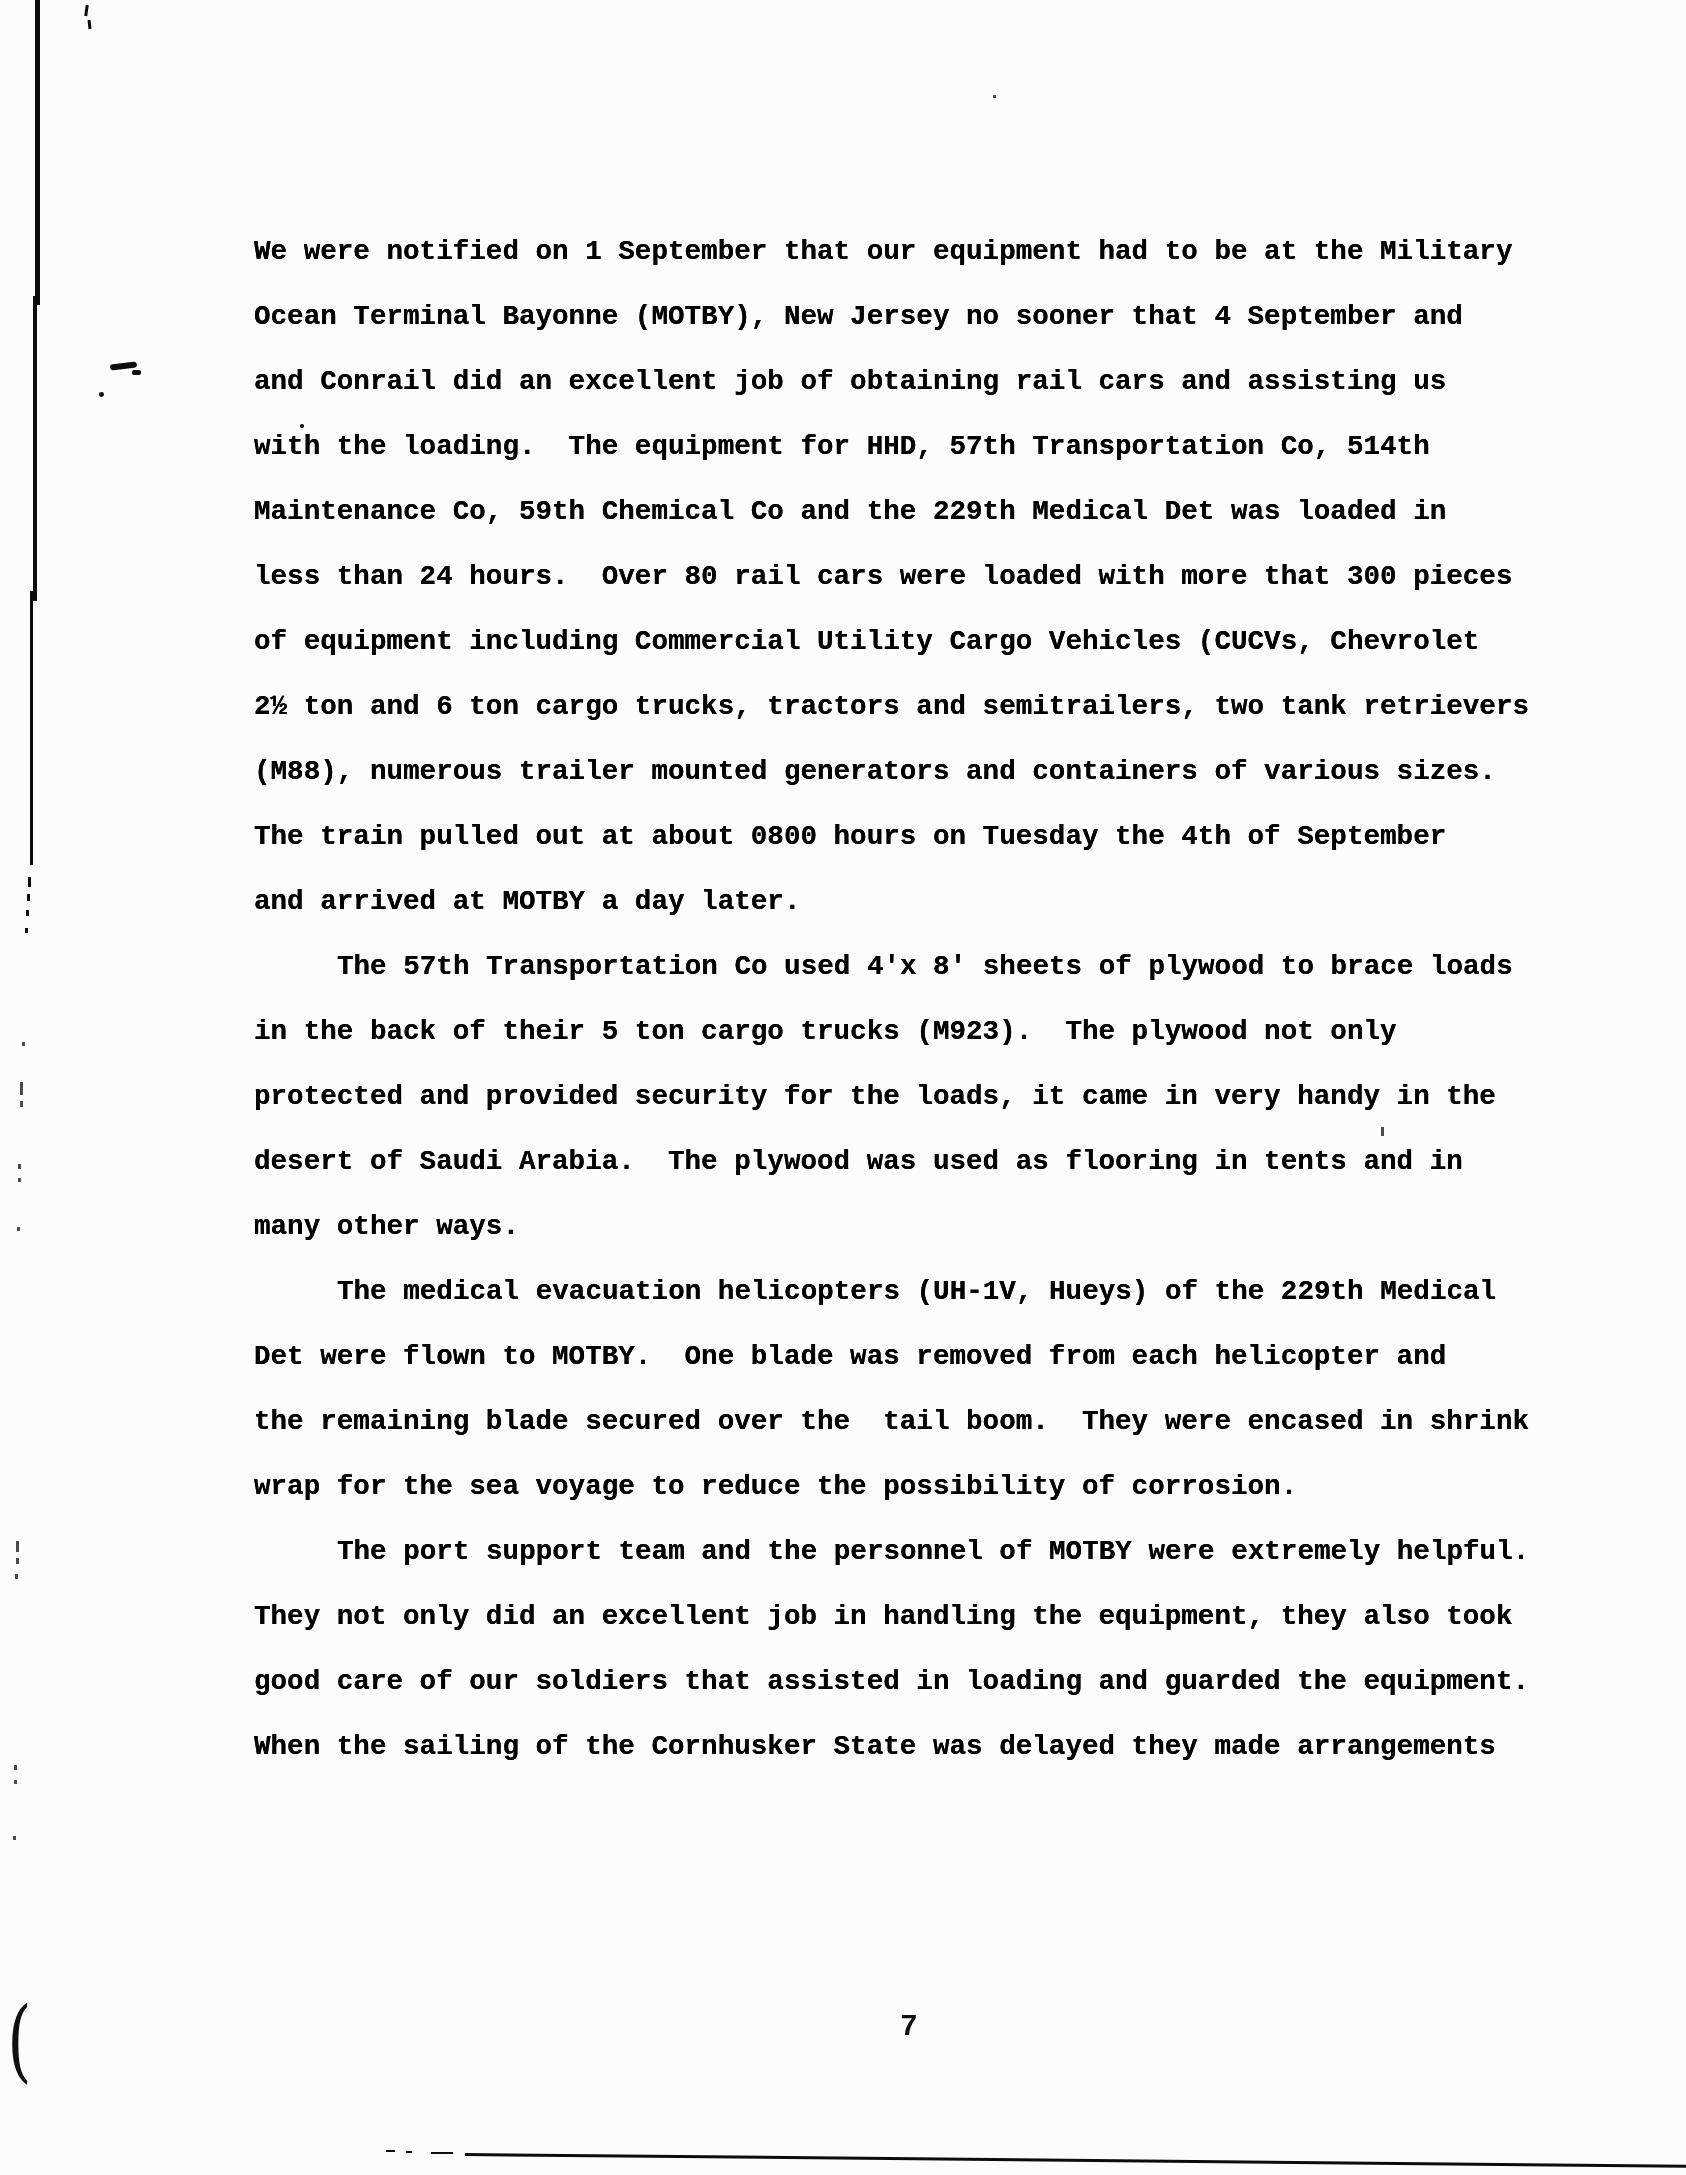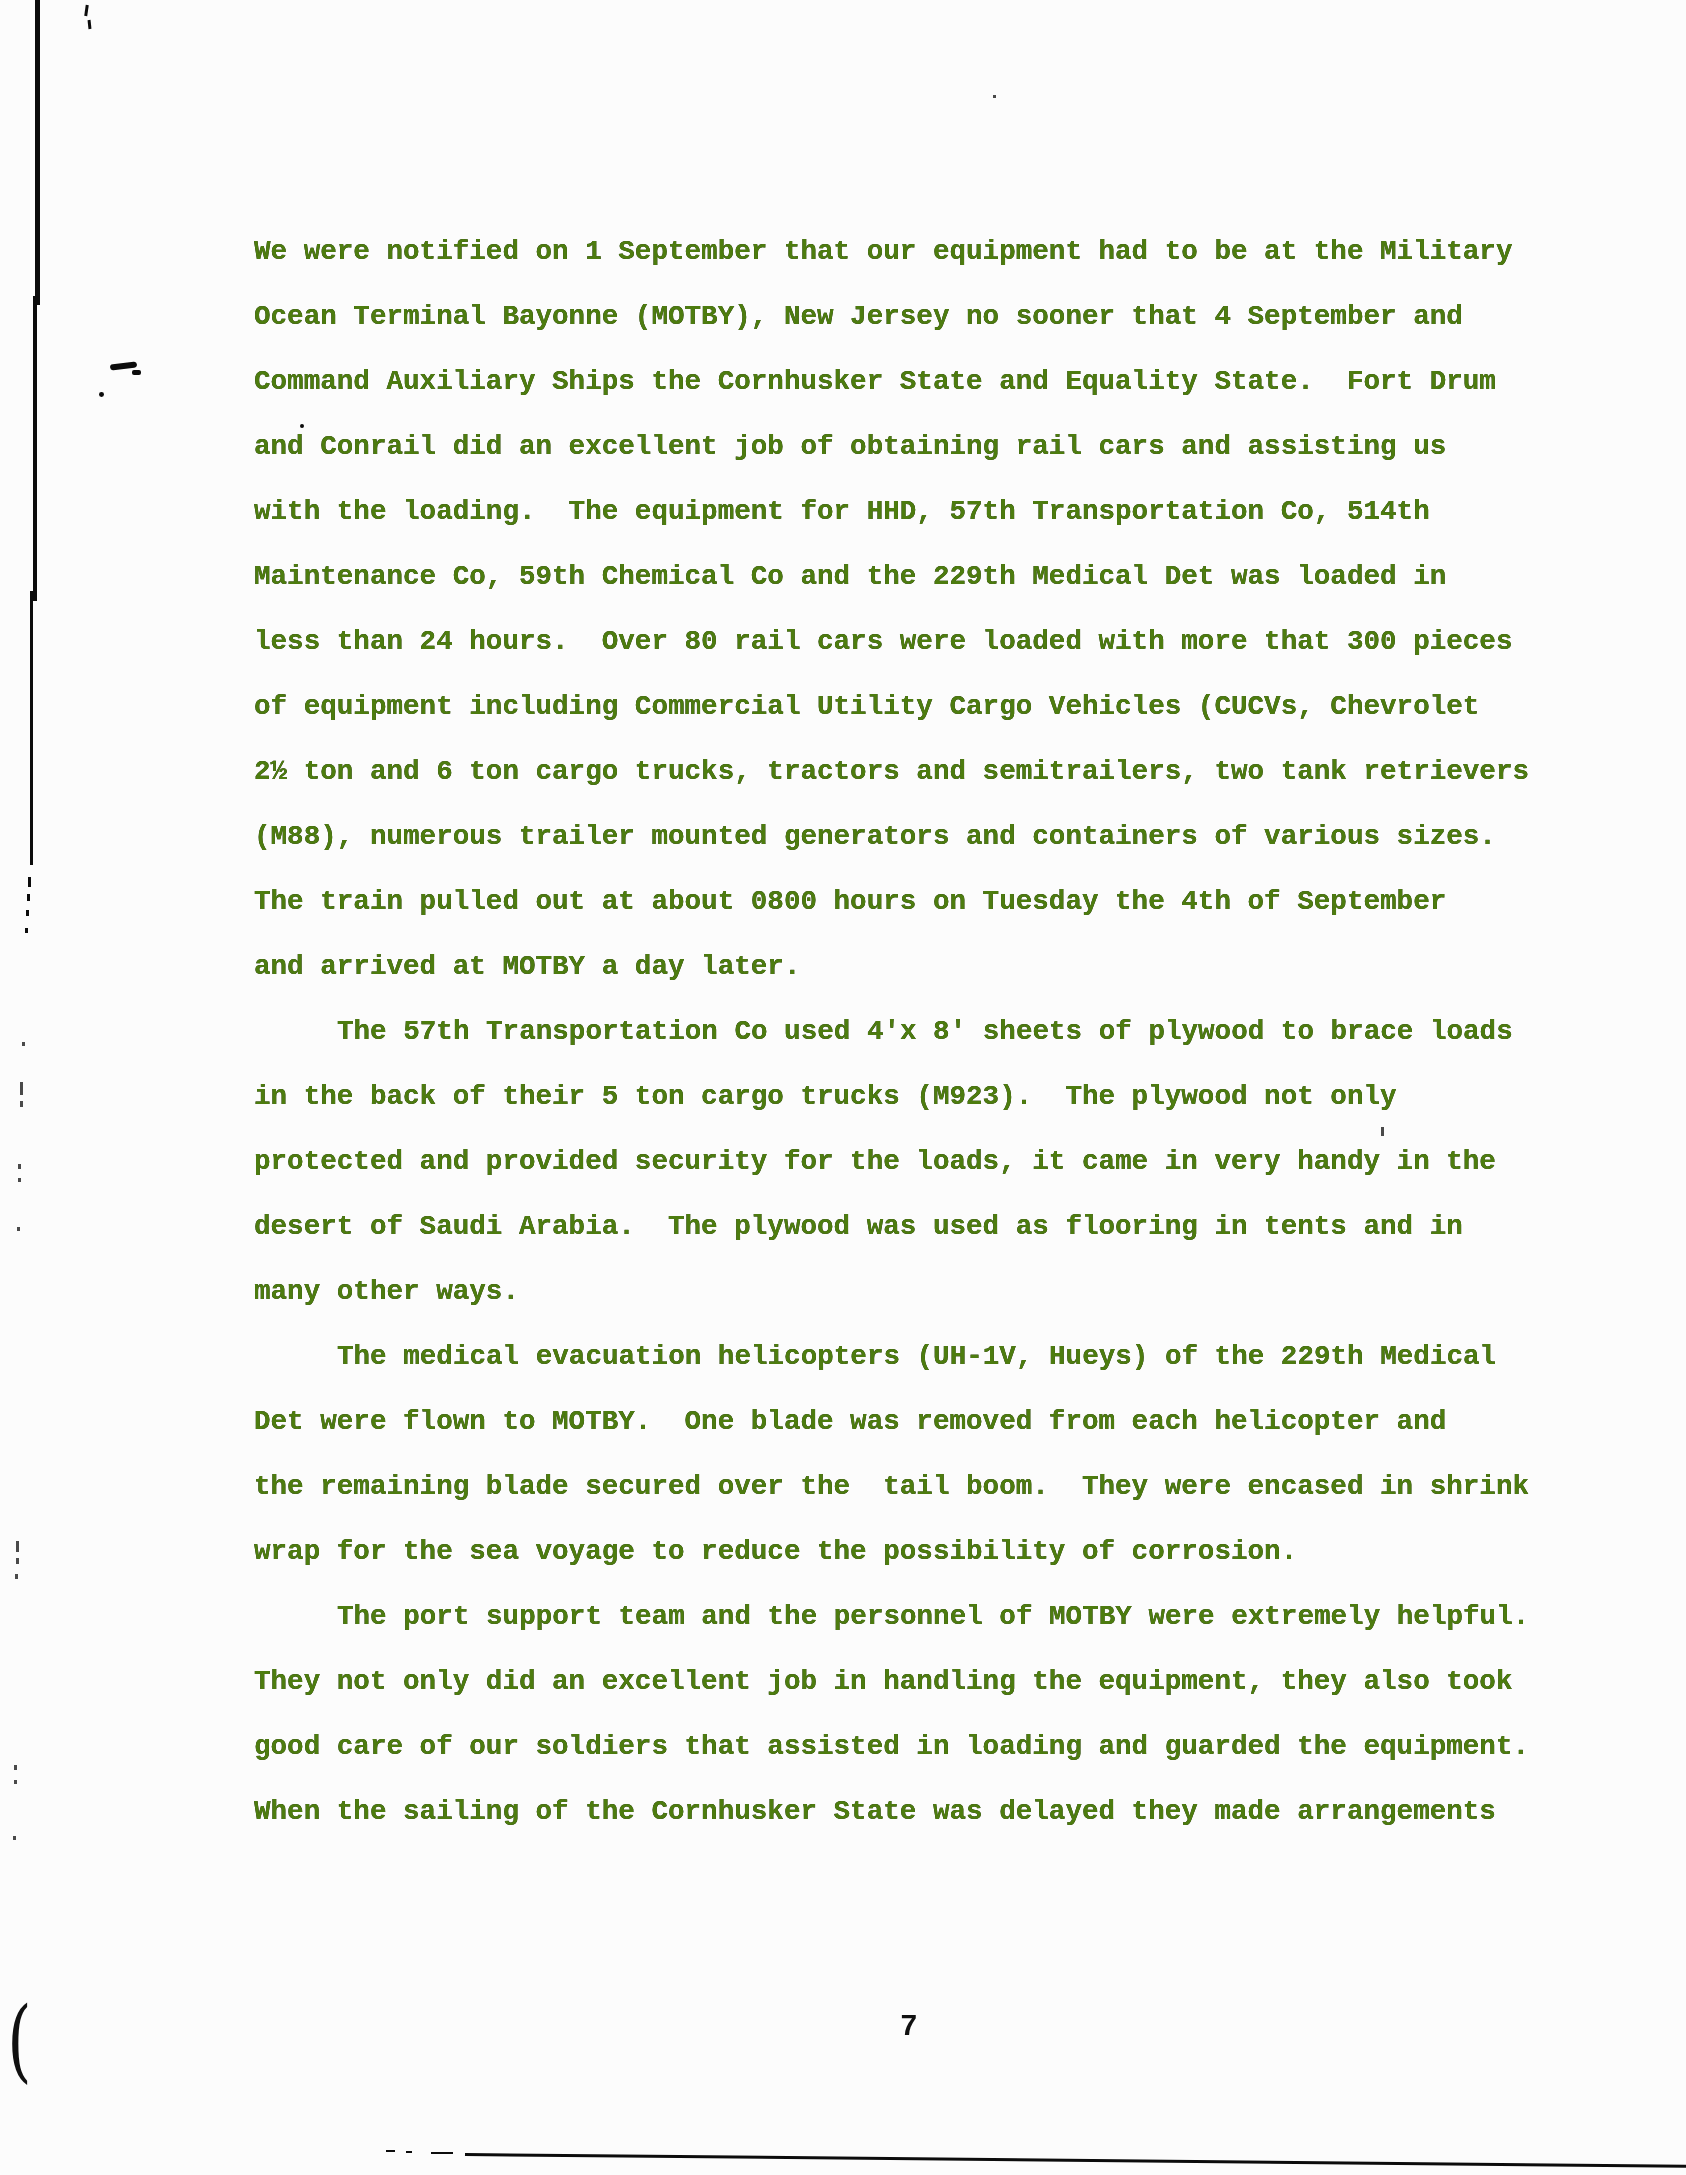--- a/index.html
+++ b/index.html
@@ -12,21 +12,21 @@
   }
   .page{position:absolute;inset:0;}
   
   .textblock{
     position:absolute;left:254px;top:219px;width:1340px;
   }
   .line{
     white-space:pre;
     font:bold 27.6px/65px "Liberation Mono","DejaVu Sans Mono",monospace;
     height:65px;
-    color:#4d7c0f;
+    color:#000000;
     text-shadow:0 0 0.5px #101010;
     letter-spacing:0;
   }
   .line.indent{padding-left:83px;}
   .pagenum{
     position:absolute;left:254px;top:1995px;width:1310px;
     text-align:center;
     font:bold 29.6px/65px "Liberation Mono","DejaVu Sans Mono",monospace;
     color:#101010;
   }
@@ -105,21 +105,20 @@
   <div class="bracket">(</div>
   <div class="art botline-main"></div>
   <div class="art botline-d1"></div>
   <div class="art botline-d2"></div>
   <div class="art botline-d3"></div>
 
   <div class="textblock">
 
     <div class="line">We were notified on 1 September that our equipment had to be at the Military</div>
     <div class="line">Ocean Terminal Bayonne (MOTBY), New Jersey no sooner that 4 September and</div>
-    <div class="line">Command Auxiliary Ships the Cornhusker State and Equality State.  Fort Drum</div>
     <div class="line">and Conrail did an excellent job of obtaining rail cars and assisting us</div>
     <div class="line">with the loading.  The equipment for HHD, 57th Transportation Co, 514th</div>
     <div class="line">Maintenance Co, 59th Chemical Co and the 229th Medical Det was loaded in</div>
     <div class="line">less than 24 hours.  Over 80 rail cars were loaded with more that 300 pieces</div>
     <div class="line">of equipment including Commercial Utility Cargo Vehicles (CUCVs, Chevrolet</div>
     <div class="line">2½ ton and 6 ton cargo trucks, tractors and semitrailers, two tank retrievers</div>
     <div class="line">(M88), numerous trailer mounted generators and containers of various sizes.</div>
     <div class="line">The train pulled out at about 0800 hours on Tuesday the 4th of September</div>
     <div class="line">and arrived at MOTBY a day later.</div>
 

